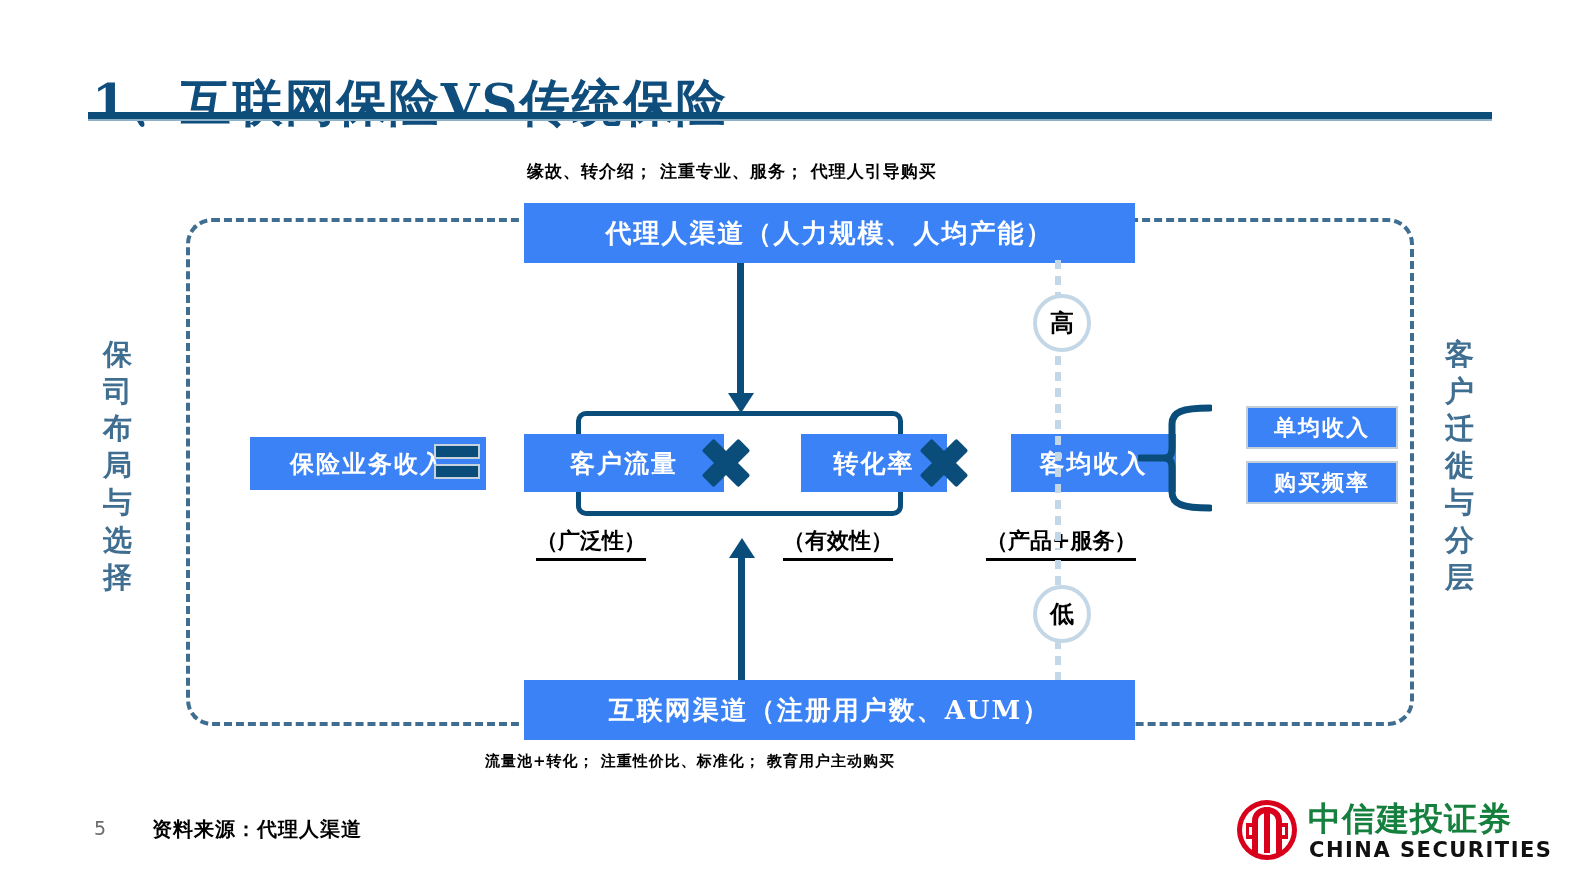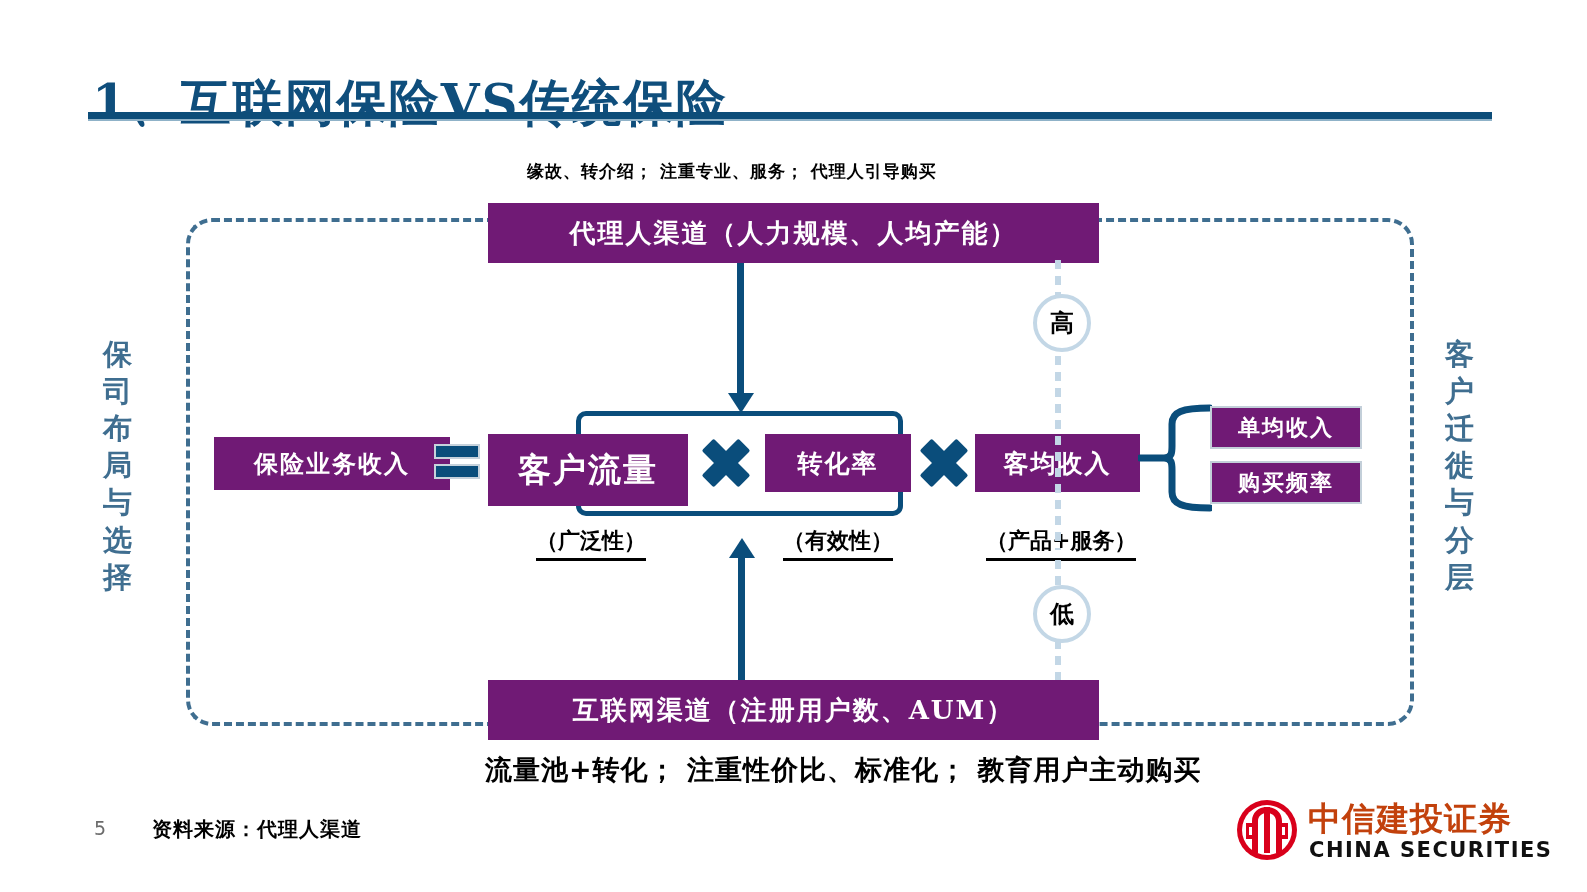--- a/index.html
+++ b/index.html
@@ -35,44 +35,44 @@
     position:absolute;width:40px;
     font-family:"DejaVu Serif","Liberation Serif",serif;
     font-size:29px;font-weight:700;color:#3f6e90;
     line-height:1.28;text-align:center;letter-spacing:1px;
   }
   .side-left{left:98px;top:336px;}
   .side-right{left:1440px;top:336px;}
 
   
   .box{
-    position:absolute;background:#701a75;color:#ffffff;
+    position:absolute;background:#3b82f6;color:#ffffff;
     font-family:"DejaVu Serif","Liberation Serif",serif;
     font-weight:700;display:flex;align-items:center;justify-content:center;
-    letter-spacing:2px;box-sizing:border-box;white-space:nowrap;
+    letter-spacing:2px;box-sizing:border-box;white-space:nowrap;margin-left:36px;
   }
   .box-agent{left:488px;top:203px;width:611px;height:60px;font-size:26px;}
   .box-internet{left:488px;top:680px;width:611px;height:60px;font-size:26px;}
   .box-revenue{left:214px;top:437px;width:236px;height:53px;font-size:24px;}
-  .box-traffic{left:488px;top:434px;width:200px;height:72px;font-size:33px;}
+  .box-traffic{left:488px;top:434px;width:200px;height:58px;font-size:25px;}
   .box-conv{left:765px;top:434px;width:146px;height:58px;font-size:25px;}
   .box-arpu{left:975px;top:434px;width:165px;height:58px;font-size:25px;}
   .box-unit{left:1210px;top:406px;width:152px;height:43px;font-size:22px;
             border:2px solid #c3cfd9;}
   .box-freq{left:1210px;top:461px;width:152px;height:43px;font-size:22px;
             border:2px solid #c3cfd9;}
 
   
   .cap{
     position:absolute;
     font-family:"DejaVu Serif","Liberation Serif",serif;
     font-weight:700;color:#000000;white-space:nowrap;
   }
   .cap-top{left:527px;top:160px;font-size:17px;letter-spacing:1px;}
-  .cap-bottom{left:485px;top:752px;font-size:27px;letter-spacing:1px;}
+  .cap-bottom{left:485px;top:752px;font-size:15px;letter-spacing:1px;}
   .sub{
     position:absolute;
     font-family:"DejaVu Serif","Liberation Serif",serif;
     font-weight:700;font-size:22px;color:#000000;white-space:nowrap;
     border-bottom:3px solid #000000;padding-bottom:2px;
   }
   .sub-traffic{left:536px;top:526px;}
   .sub-conv{left:783px;top:526px;}
   .sub-arpu{left:986px;top:526px;}
 
@@ -135,21 +135,21 @@
 
   
   .page-num{position:absolute;left:94px;top:817px;font-size:19px;color:#6b6b6b;
             font-family:"DejaVu Sans","Liberation Sans",sans-serif;}
   .source{position:absolute;left:152px;top:816px;font-size:20px;font-weight:700;color:#000000;
           font-family:"DejaVu Serif","Liberation Serif",serif;letter-spacing:1px;}
 
   
   .logo{position:absolute;left:1236px;top:797px;width:262px;height:68px;}
   .logo-mark{position:absolute;left:0;top:2px;width:62px;height:62px;}
-  .logo-cn{position:absolute;left:72px;top:0px;font-size:33px;font-weight:700;color:#c2410c;
+  .logo-cn{position:absolute;left:72px;top:0px;font-size:33px;font-weight:700;color:#15803d;
            font-family:"DejaVu Sans","Liberation Sans",sans-serif;letter-spacing:1px;white-space:nowrap;}
   .logo-en{position:absolute;left:73px;top:41px;font-size:21px;font-weight:700;color:#111111;
            font-family:"DejaVu Sans","Liberation Sans",sans-serif;letter-spacing:1.5px;white-space:nowrap;}
 </style>
 </head>
 <body>
 
 <div class="slide">
 
   <div class="title">1、互联网保险VS传统保险</div>

